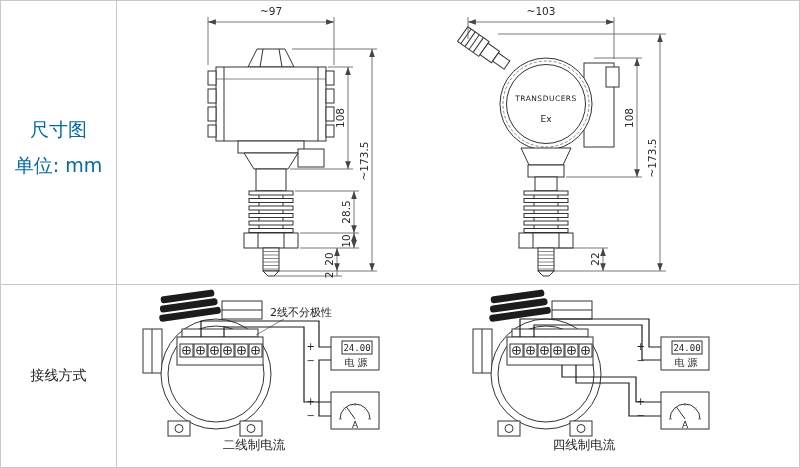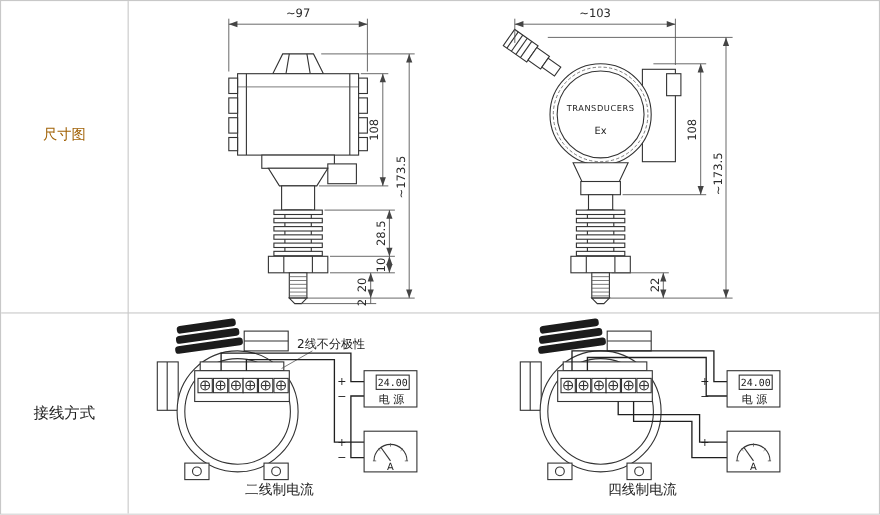--- a/index.html
+++ b/index.html
@@ -2,21 +2,21 @@
 <html><head>
 <meta charset="utf-8">
 <style>
   *{margin:0;padding:0;box-sizing:border-box}
   html,body{background:#fff}
   .page{position:relative;width:800px;height:468px;background:#fff;border:1px solid #c8c8c8;
         font-family:"DejaVu Sans",sans-serif;overflow:hidden}
   .div-v{position:absolute;left:115px;top:0;width:1px;height:100%;background:#c8c8c8}
   .div-h{position:absolute;left:0;top:283px;width:100%;height:1px;background:#c8c8c8}
   .label-col{position:absolute;left:0;top:0;width:115px;height:100%}
-  .dim-label{position:absolute;top:110px;width:115px;text-align:center;font-size:13px;color:#a16207;line-height:1.9}
+  .dim-label{position:absolute;top:110px;width:115px;text-align:center;font-size:19px;color:#0369a1;line-height:1.9}
   .wiring-label{position:absolute;top:366px;width:115px;text-align:center;font-size:14px;color:#1d1d1d}
   svg{position:absolute;overflow:visible}
   .top-svg{left:115px;top:0}
   .bottom-svg{left:115px;top:284px}
   svg text{font-family:"DejaVu Sans",sans-serif;fill:#222}
   .part{fill:#fff;stroke:#333;stroke-width:1}
   .ln{stroke:#333;stroke-width:1;fill:none}
   .thin{stroke:#555;stroke-width:.7;fill:none}
   .dim{stroke:#555;stroke-width:.8;fill:none}
   .dimtxt{font-size:10.5px;fill:#2a2a2a}
@@ -26,20 +26,21 @@
   .mono{font-family:"DejaVu Sans Mono",monospace}
 </style>
 </head>
 <body>
 
 <div class="page">
 
   <div class="label-col">
     <div class="dim-label">
       <div>尺寸图</div>
+      <div>单位: mm</div>
     </div>
     <div class="wiring-label">接线方式</div>
   </div>
 
   <div class="div-v"></div>
   <div class="div-h"></div>
 
   <svg class="top-svg" width="685" height="283" viewBox="0 0 685 283">
     <defs>
       <marker id="arw" viewBox="0 0 8 6" markerWidth="9" markerHeight="7" refX="7.5" refY="3" orient="auto-start-reverse" markerUnits="userSpaceOnUse">

